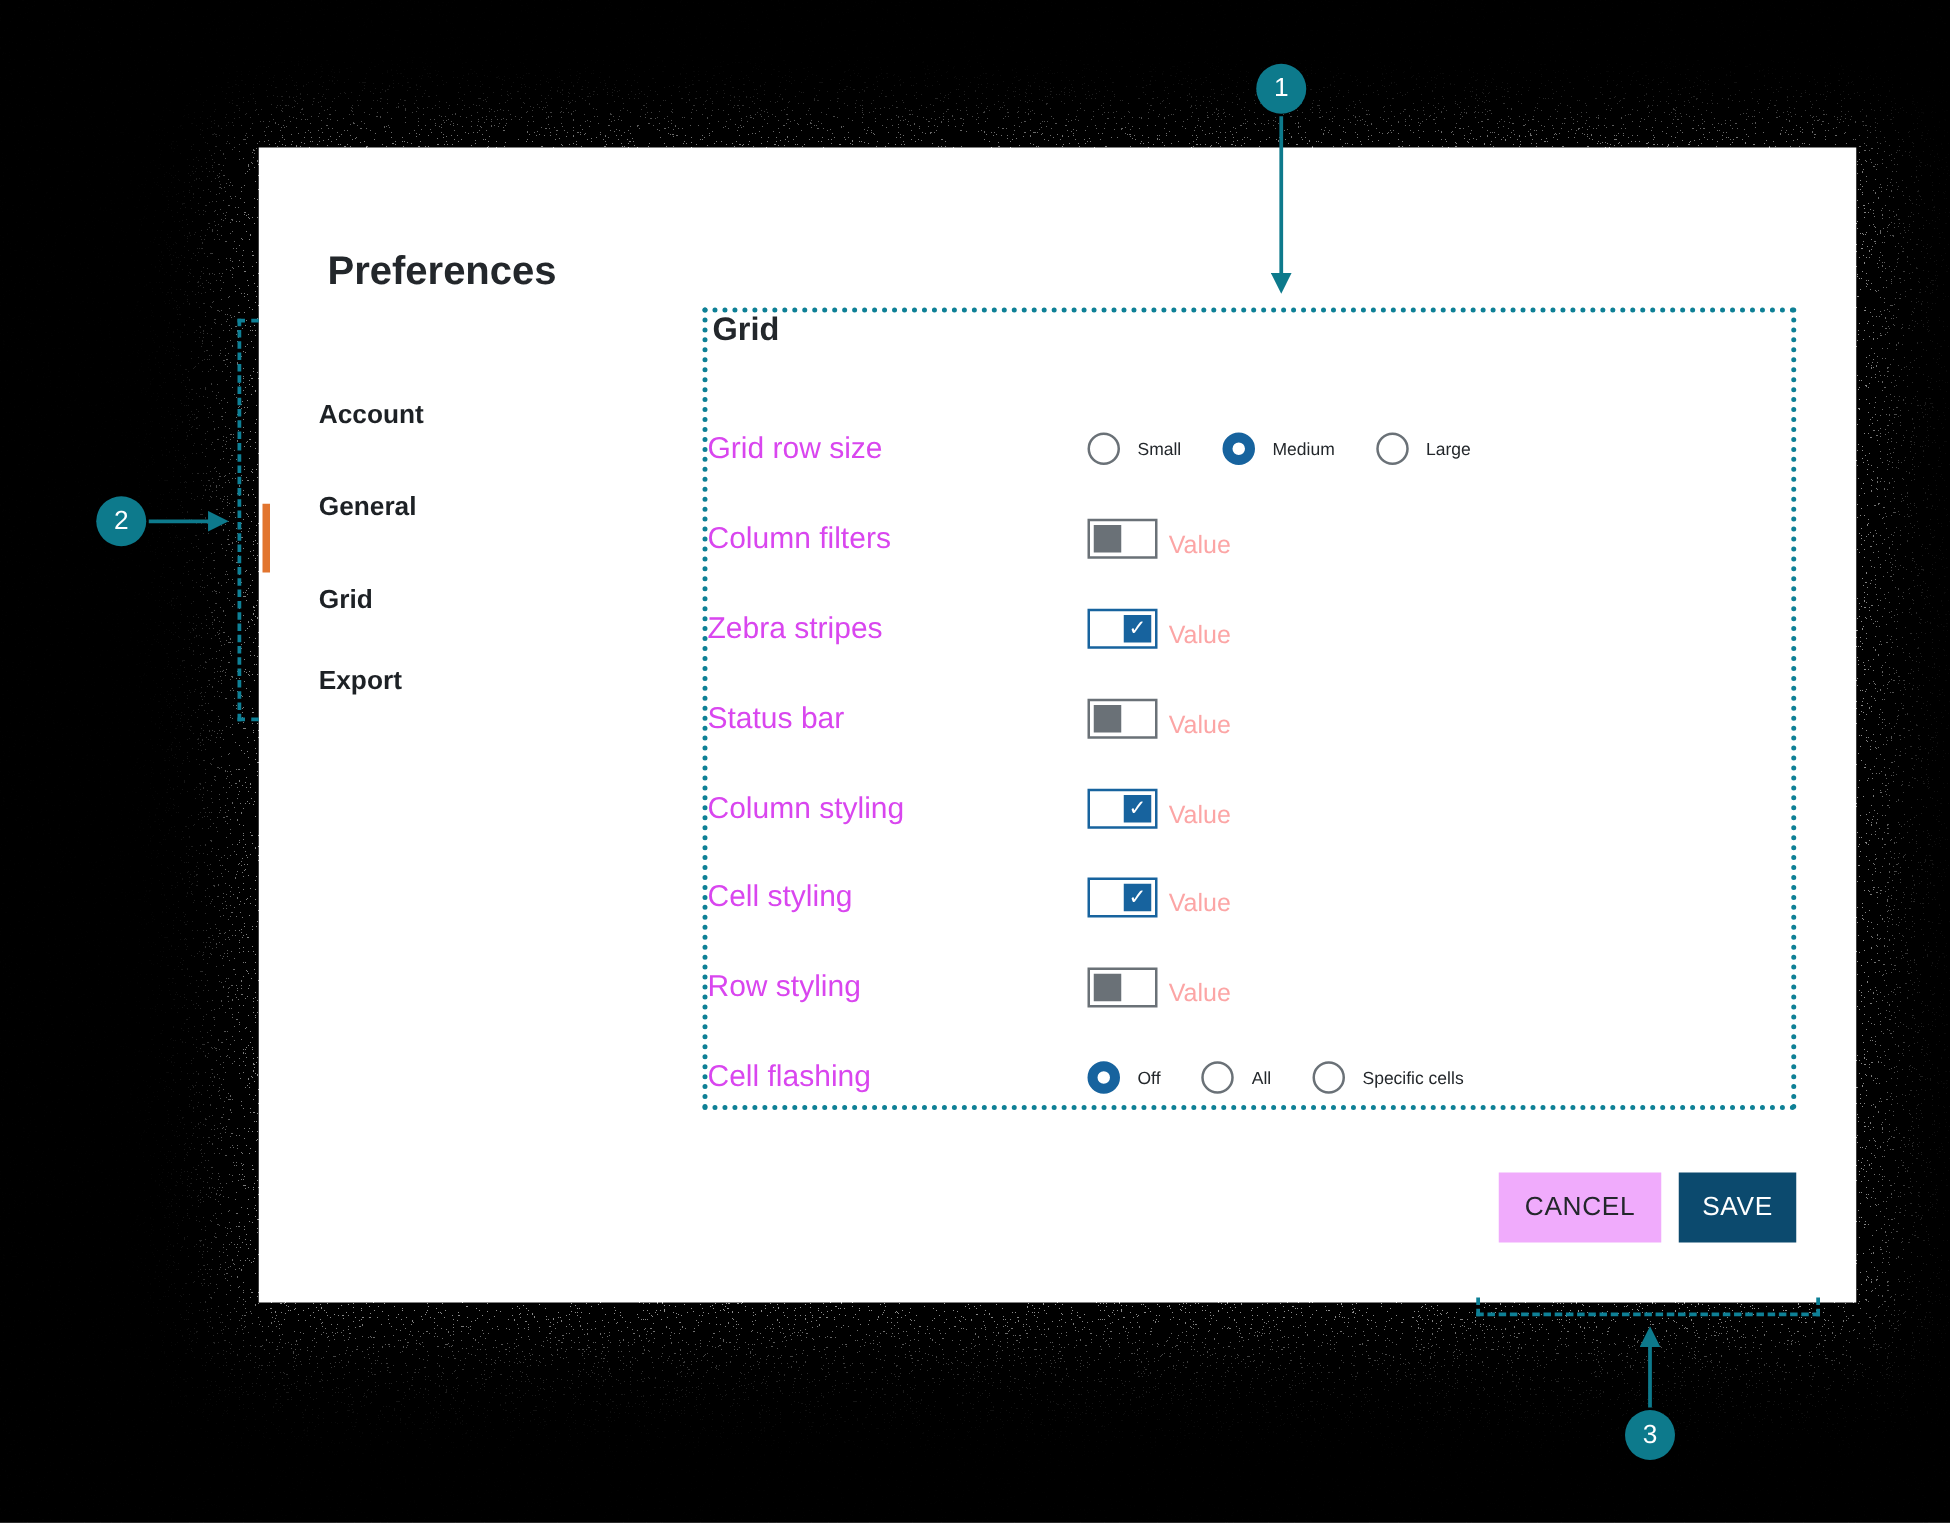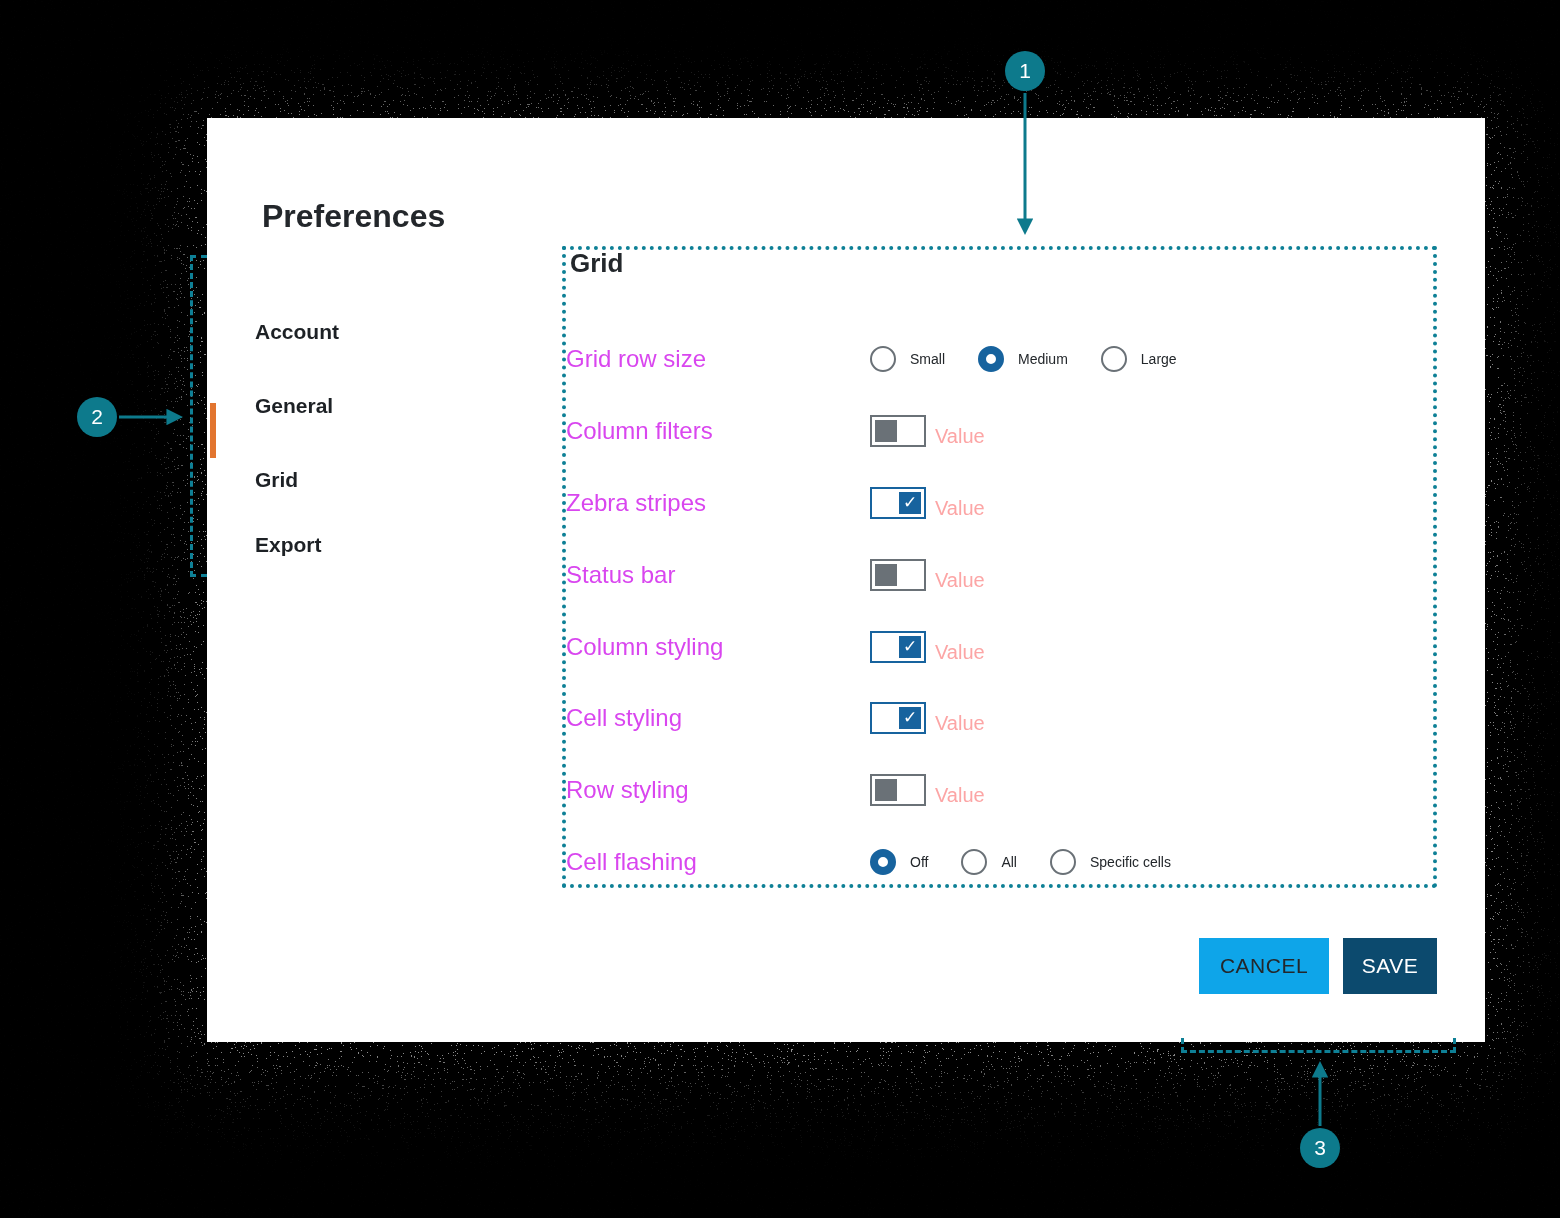--- a/index.html
+++ b/index.html
@@ -45,21 +45,21 @@
           display:inline-block;cursor:pointer;}
   .toggle .knob{position:absolute;left:3px;top:3px;width:22px;height:22px;background:#6a7177;
                 color:#fff;font-size:17px;line-height:22px;text-align:center;font-weight:700;}
   .toggle.checked{border-color:#17639e;}
   .toggle.checked .knob{left:auto;right:3px;background:#17639e;}
   .value-label{font-size:20px;color:#fca5a5;margin-left:9px;margin-top:11px;}
 
   
   .btn{position:absolute;top:938px;height:56px;border:none;font-size:21px;letter-spacing:0.5px;
        font-weight:500;cursor:pointer;font-family:inherit;display:flex;align-items:center;justify-content:center;}
-  .btn-cancel{left:1199px;width:130px;background:#0ea5e9;color:#23272b;}
+  .btn-cancel{left:1199px;width:130px;background:#f0abfc;color:#23272b;}
   .btn-save{left:1343px;width:94px;background:#0c4a6e;color:#ffffff;}
 
   
   .badge{position:absolute;width:40px;height:40px;border-radius:50%;background:#0d7a8c;color:#fff;
          font-size:21px;display:flex;align-items:center;justify-content:center;}
   .badge-1{left:1005px;top:51px;}
   .badge-2{left:77px;top:397px;}
   .badge-3{left:1300px;top:1128px;}
   .arrows{position:absolute;left:0;top:0;pointer-events:none;}
 </style>

